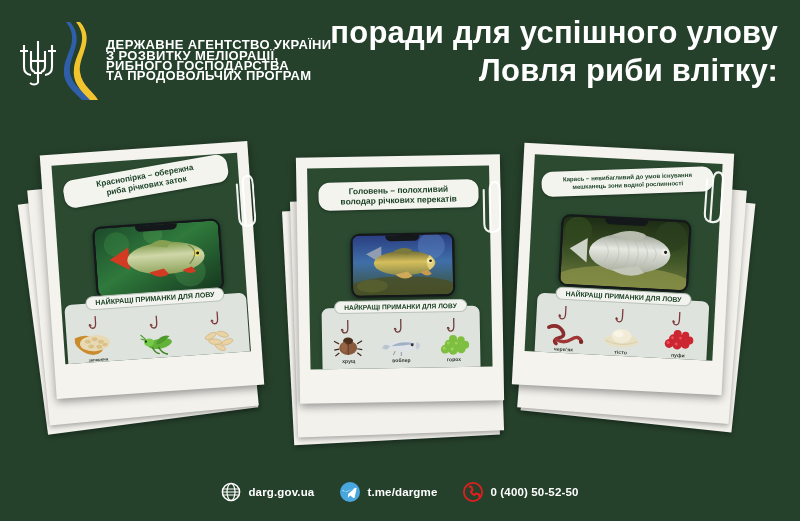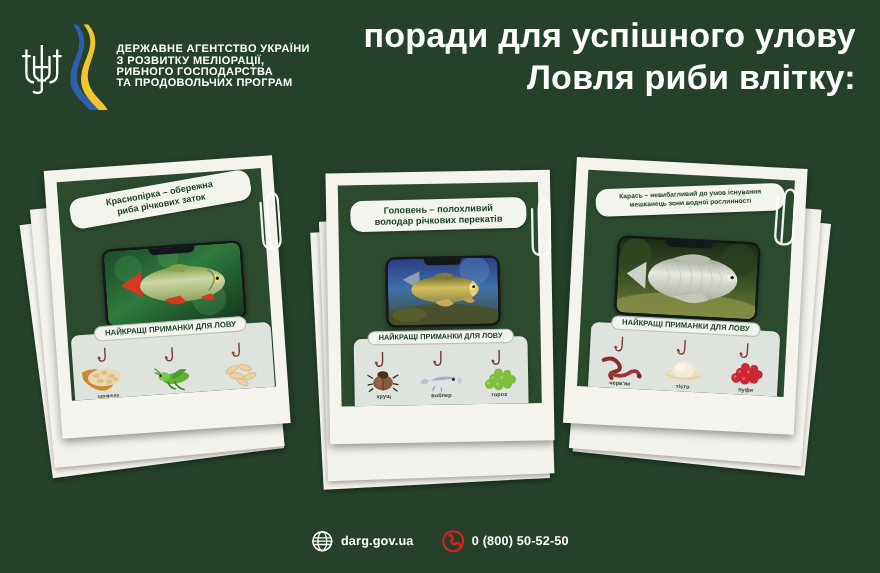--- a/index.html
+++ b/index.html
@@ -12,21 +12,21 @@
   }
   .stage{position:absolute;inset:0;width:800px;height:521px;overflow:hidden;}
 
   
   .header{position:absolute;left:0;top:0;width:800px;height:110px;}
 
   .logo-block{position:absolute;left:14px;top:22px;display:flex;align-items:center;}
   .trident{width:48px;height:56px;}
   .ribbon{width:34px;height:78px;margin-left:2px;}
   .logo-text{
-    margin-left:8px;color:#ffffff;font-size:10px;line-height:10.4px;
+    margin-left:8px;color:#ffffff;font-size:13px;line-height:10.4px;
     font-weight:bold;letter-spacing:.35px;text-transform:uppercase;white-space:pre-line;
   }
 
   .title{
     position:absolute;right:22px;top:14px;width:590px;
     text-align:right;color:#ffffff;font-weight:bold;
     font-size:31px;line-height:38px;letter-spacing:.2px;
   }
 
   
@@ -507,24 +507,31 @@
     <div class="f-item">
       <svg class="f-icon" viewBox="0 0 20 20">
         <circle cx="10" cy="10" r="8.6" fill="none" stroke="#ffffff" stroke-width="1.5"></circle>
         <ellipse cx="10" cy="10" rx="4" ry="8.6" fill="none" stroke="#ffffff" stroke-width="1.2"></ellipse>
         <path d="M1.6 7 h16.8 M1.6 13 h16.8 M1.4 10 h17.2" stroke="#ffffff" stroke-width="1.2" fill="none"></path>
       </svg>
       <span class="f-text">darg.gov.ua</span>
     </div>
 
 
+    <div class="f-item">
+      <svg class="f-icon" viewBox="0 0 20 20">
+        <circle cx="10" cy="10" r="10" fill="#49a7df"></circle>
+        <path d="M4.2 9.9 L15 5.6 c.6 -.23 1.1 .14 .9 1 l-1.85 8.7 c-.15 .7 -.6 .87 -1.2 .54 l-3.3 -2.45 l-1.6 1.55 c-.18 .18 -.33 .33 -.67 .33 l.24 -3.4 l6.2 -5.6 c.27 -.24 -.06 -.37 -.42 -.14 L5.7 9.9 l-3.3 -1.03 c-.72 -.23 -.73 -.72 .15 -1.07 Z" fill="#ffffff" transform="translate(0.6,0.2)"></path>
+      </svg>
+      <span class="f-text">t.me/dargme</span>
+    </div>
 
     <div class="f-item">
       <svg class="f-icon" viewBox="0 0 20 20">
         <circle cx="10" cy="10" r="9.1" fill="none" stroke="#e02020" stroke-width="1.8"></circle>
         <path d="M6.6 4.7 c.8 -.5 1.5 -.2 1.9 .6 l.9 1.8 c.35 .7 .2 1.2 -.4 1.6 l-.7 .5 c-.3 .22 -.35 .5 -.15 .9 c.6 1.2 1.6 2.2 2.8 2.8 c.4 .2 .7 .15 .9 -.15 l.5 -.7 c.4 -.6 .9 -.75 1.6 -.4 l1.8 .9 c.8 .4 1.1 1.1 .6 1.9" fill="none" stroke="#e02020" stroke-width="2.1" stroke-linecap="round"></path>
       </svg>
-      <span class="f-text">0 (800) 50-52-50</span>
+      <span class="f-text">0 (400) 50-52-50</span>
     </div>
 
   </div>
 
 </div>
 
 </body></html>

